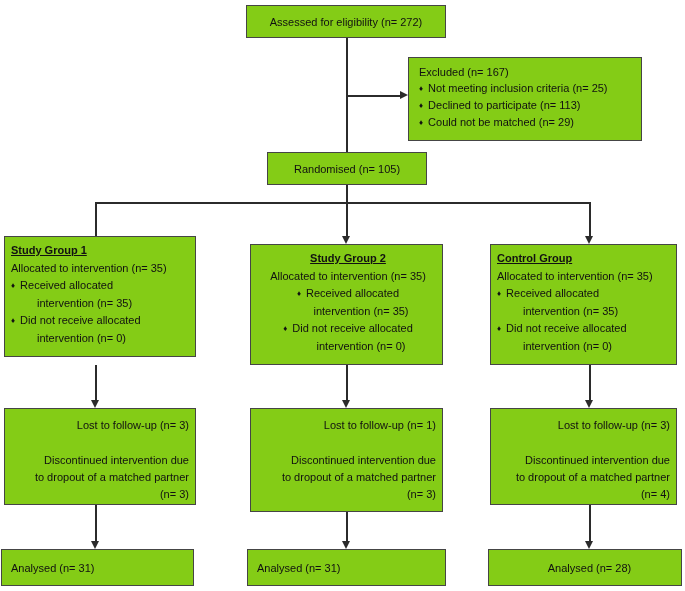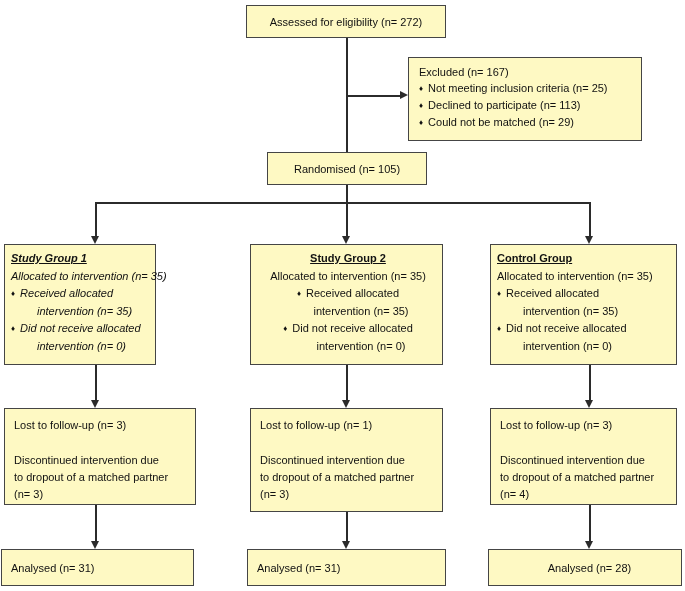--- a/index.html
+++ b/index.html
@@ -2,27 +2,27 @@
 <html><head>
 <meta charset="utf-8">
 <style>
   html,body{margin:0;padding:0;background:#ffffff;}
   .canvas{
     position:relative;width:685px;height:591px;background:#ffffff;
     font-family:"Liberation Sans", sans-serif;font-size:11px;color:#111111;
     overflow:hidden;
   }
   .box{
-    position:absolute;box-sizing:border-box;background:#fef9c3;
+    position:absolute;box-sizing:border-box;background:#84cc16;
     border:1.5px solid #454545;
   }
   .center-box{display:flex;align-items:center;justify-content:center;text-align:center;}
   .excl-box{padding:6px 6px 8px 10px;line-height:16px;}
   .alloc-box{padding:5px 3px 0 6px;line-height:17.5px;}
-  .fu-box{padding:8px 6px 0 9px;line-height:17px;}
+  .fu-box{padding:8px 6px 0 9px;line-height:17px;text-align:right;}
   .an-box{display:flex;align-items:center;padding-left:9px;}
   .title{font-weight:bold;text-decoration:underline;}
   .nw{white-space:nowrap;}
   .blt{font-size:8px;margin-right:5px;vertical-align:1px;}
   .b2{padding-left:26px;}
   .fu-gap{height:18px;}
   .line{position:absolute;background:#2b2b2b;}
   .arr-down{
     position:absolute;width:0;height:0;
     border-left:4.5px solid transparent;border-right:4.5px solid transparent;
@@ -74,21 +74,21 @@
     <div class="nw">Excluded (n= 167)</div>
     <div class="nw"><span class="blt">♦</span><span>Not meeting inclusion criteria (n= 25)</span></div>
     <div class="nw"><span class="blt">♦</span><span>Declined to participate (n= 113)</span></div>
     <div class="nw"><span class="blt">♦</span><span>Could not be matched (n= 29)</span></div>
   </div>
 
   <div class="box center-box" style="left:267px;top:152px;width:160px;height:33px;">
     <span>Randomised (n= 105)</span>
   </div>
 
-  <div class="box alloc-box" style="left:4px;top:244px;width:152px;height:121px;font-style:italic;">
+  <div class="box alloc-box" style="left:4px;top:236px;width:192px;height:121px;">
     <div class="title nw">Study Group 1</div>
     <div class="nw">Allocated to intervention (n= 35)</div>
     <div class="nw"><span class="blt">♦</span><span>Received allocated</span></div>
     <div class="b2 nw">intervention (n= 35)</div>
     <div class="nw"><span class="blt">♦</span><span>Did not receive allocated</span></div>
     <div class="b2 nw">intervention (n= 0)</div>
   </div>
 
   <div class="box alloc-box" style="left:250px;top:244px;width:193px;height:121px;text-align:center;">
     <div class="title nw">Study Group 2</div>

